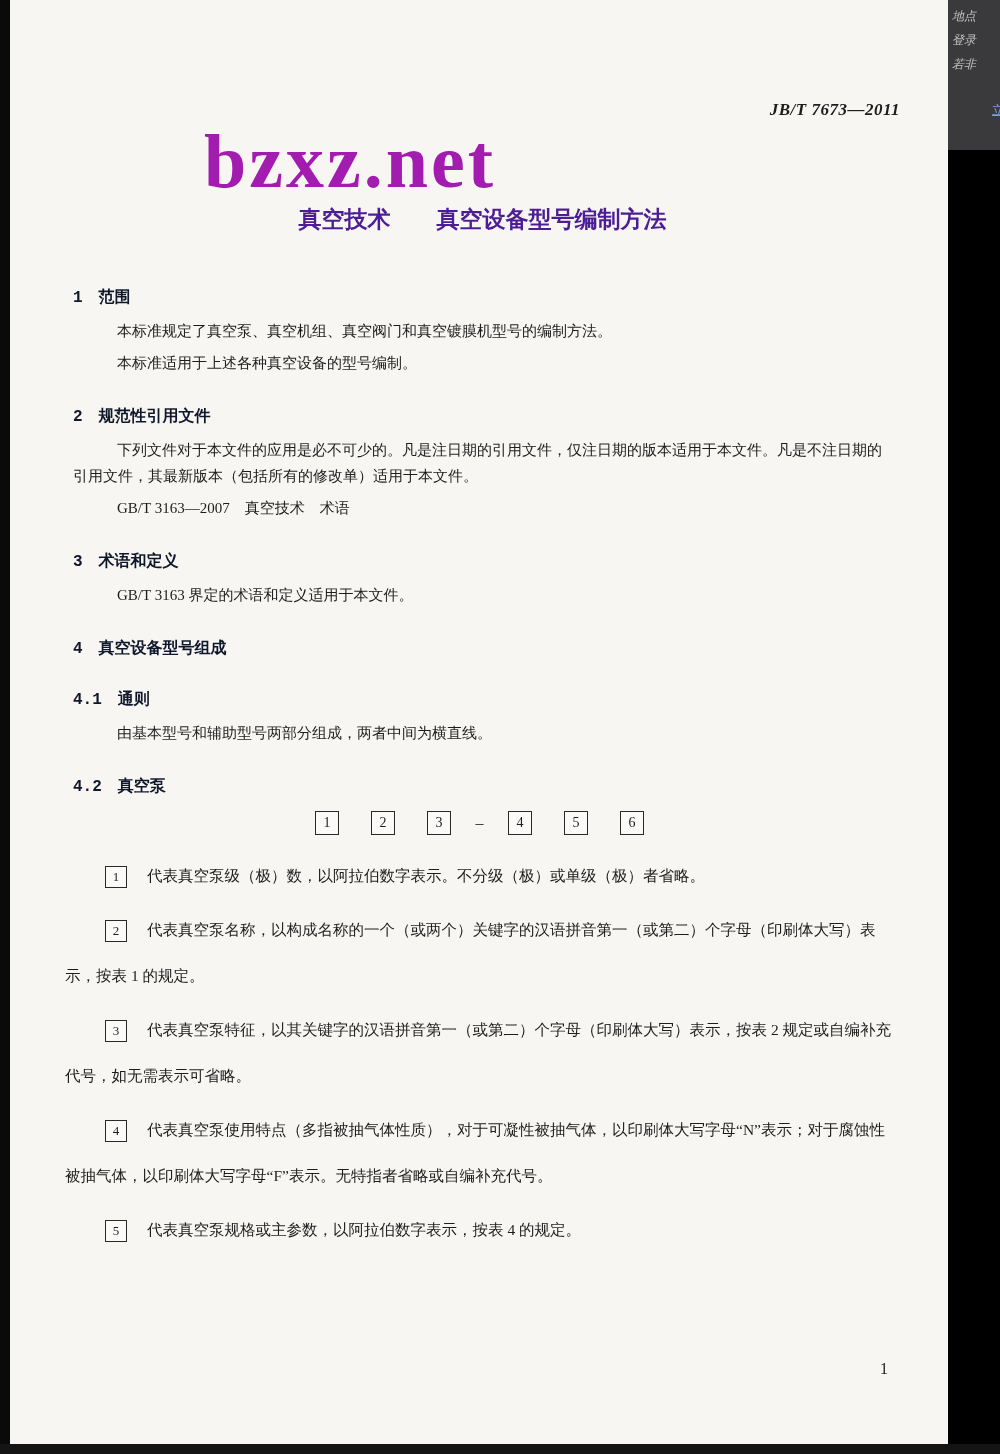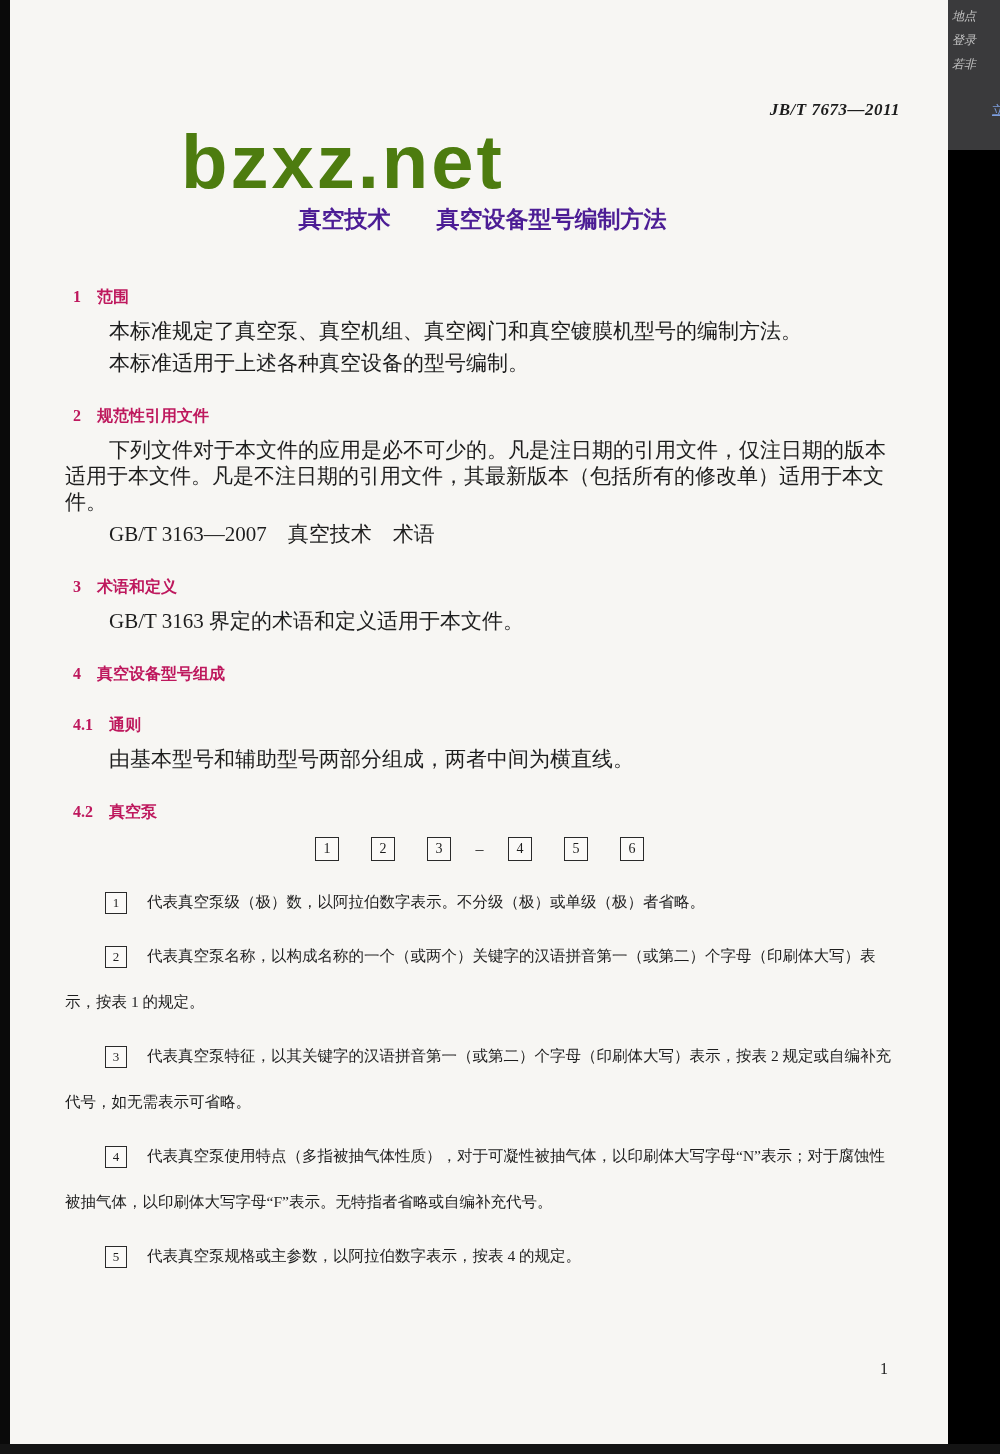--- a/index.html
+++ b/index.html
@@ -13,45 +13,45 @@
   .right-bar{position:absolute;left:948px;top:0;width:52px;height:100%;background:#000;}
   .overlay-panel{
     position:absolute;left:0;top:0;width:52px;height:150px;background:#3a3a3c;
     font-family:"Liberation Sans","DejaVu Sans",sans-serif;font-size:12px;color:#c4c4c4;
     overflow:hidden;padding:4px 0 0 4px;box-sizing:border-box;line-height:24px;
   }
   .overlay-line{display:block;white-space:nowrap;font-style:italic;}
   .overlay-link{display:block;margin-top:22px;color:#7d9fe0;text-decoration:underline;white-space:nowrap;cursor:pointer;margin-left:40px;}
   .bottom-bar{position:absolute;left:0;bottom:0;width:100%;height:10px;background:#141414;}
   .watermark{
-    position:absolute;left:181px;top:118px;z-index:0;
-    font-family:Liberation Sans, sans-serif;
-    font-weight:bold;font-size:76px;letter-spacing:3px;color:#4d7c0f;
+    position:absolute;left:204px;top:118px;z-index:0;
+    font-family:Liberation Serif, serif;
+    font-weight:bold;font-size:76px;letter-spacing:3px;color:#a21caf;
   }
   .content{
     position:absolute;left:10px;right:52px;top:0;bottom:10px;z-index:1;
     padding:0 48px 0 55px;box-sizing:border-box;
   }
   .doc-num{
     margin-top:100px;text-align:right;
     font-family:"Liberation Serif",serif;font-weight:bold;font-size:17px;letter-spacing:0.5px;font-style:italic;
   }
   .title{
     margin:84px 0 0 0;text-align:center;
     font-family:"Liberation Sans","DejaVu Sans",sans-serif;
     font-weight:bold;font-size:23px;color:#4c1d95;
   }
   h2.sec{
-    font-family:Liberation Serif, serif;
-    font-weight:bold;font-size:16px;color:#be185d;
+    font-family:Liberation Mono, monospace;
+    font-weight:bold;font-size:16px;color:#0f172a;
     margin:30px 0 10px 8px;
   }
   h2.sec.first{margin-top:52px;}
   .content p.body{
-    font-size:21px;line-height:26px;margin:6px 0;
+    font-size:15px;line-height:26px;margin:6px 8px;
   }
   .content p.indent{text-indent:44px;}
   
   .diag{margin-left:250px;margin-top:14px;font-family:"Liberation Serif",serif;}
   .diag-labels{display:flex;font-size:15.5px;font-weight:bold;
     font-family:"Liberation Sans","DejaVu Sans",sans-serif;}
   .diag-labels .lab{width:136px;text-align:center;}
   .diag-labels .gap,{width:57px;}
   .diag-gap{width:57px;text-align:center;}
   .diag-boxes{display:flex;margin-top:14px;align-items:center;}

